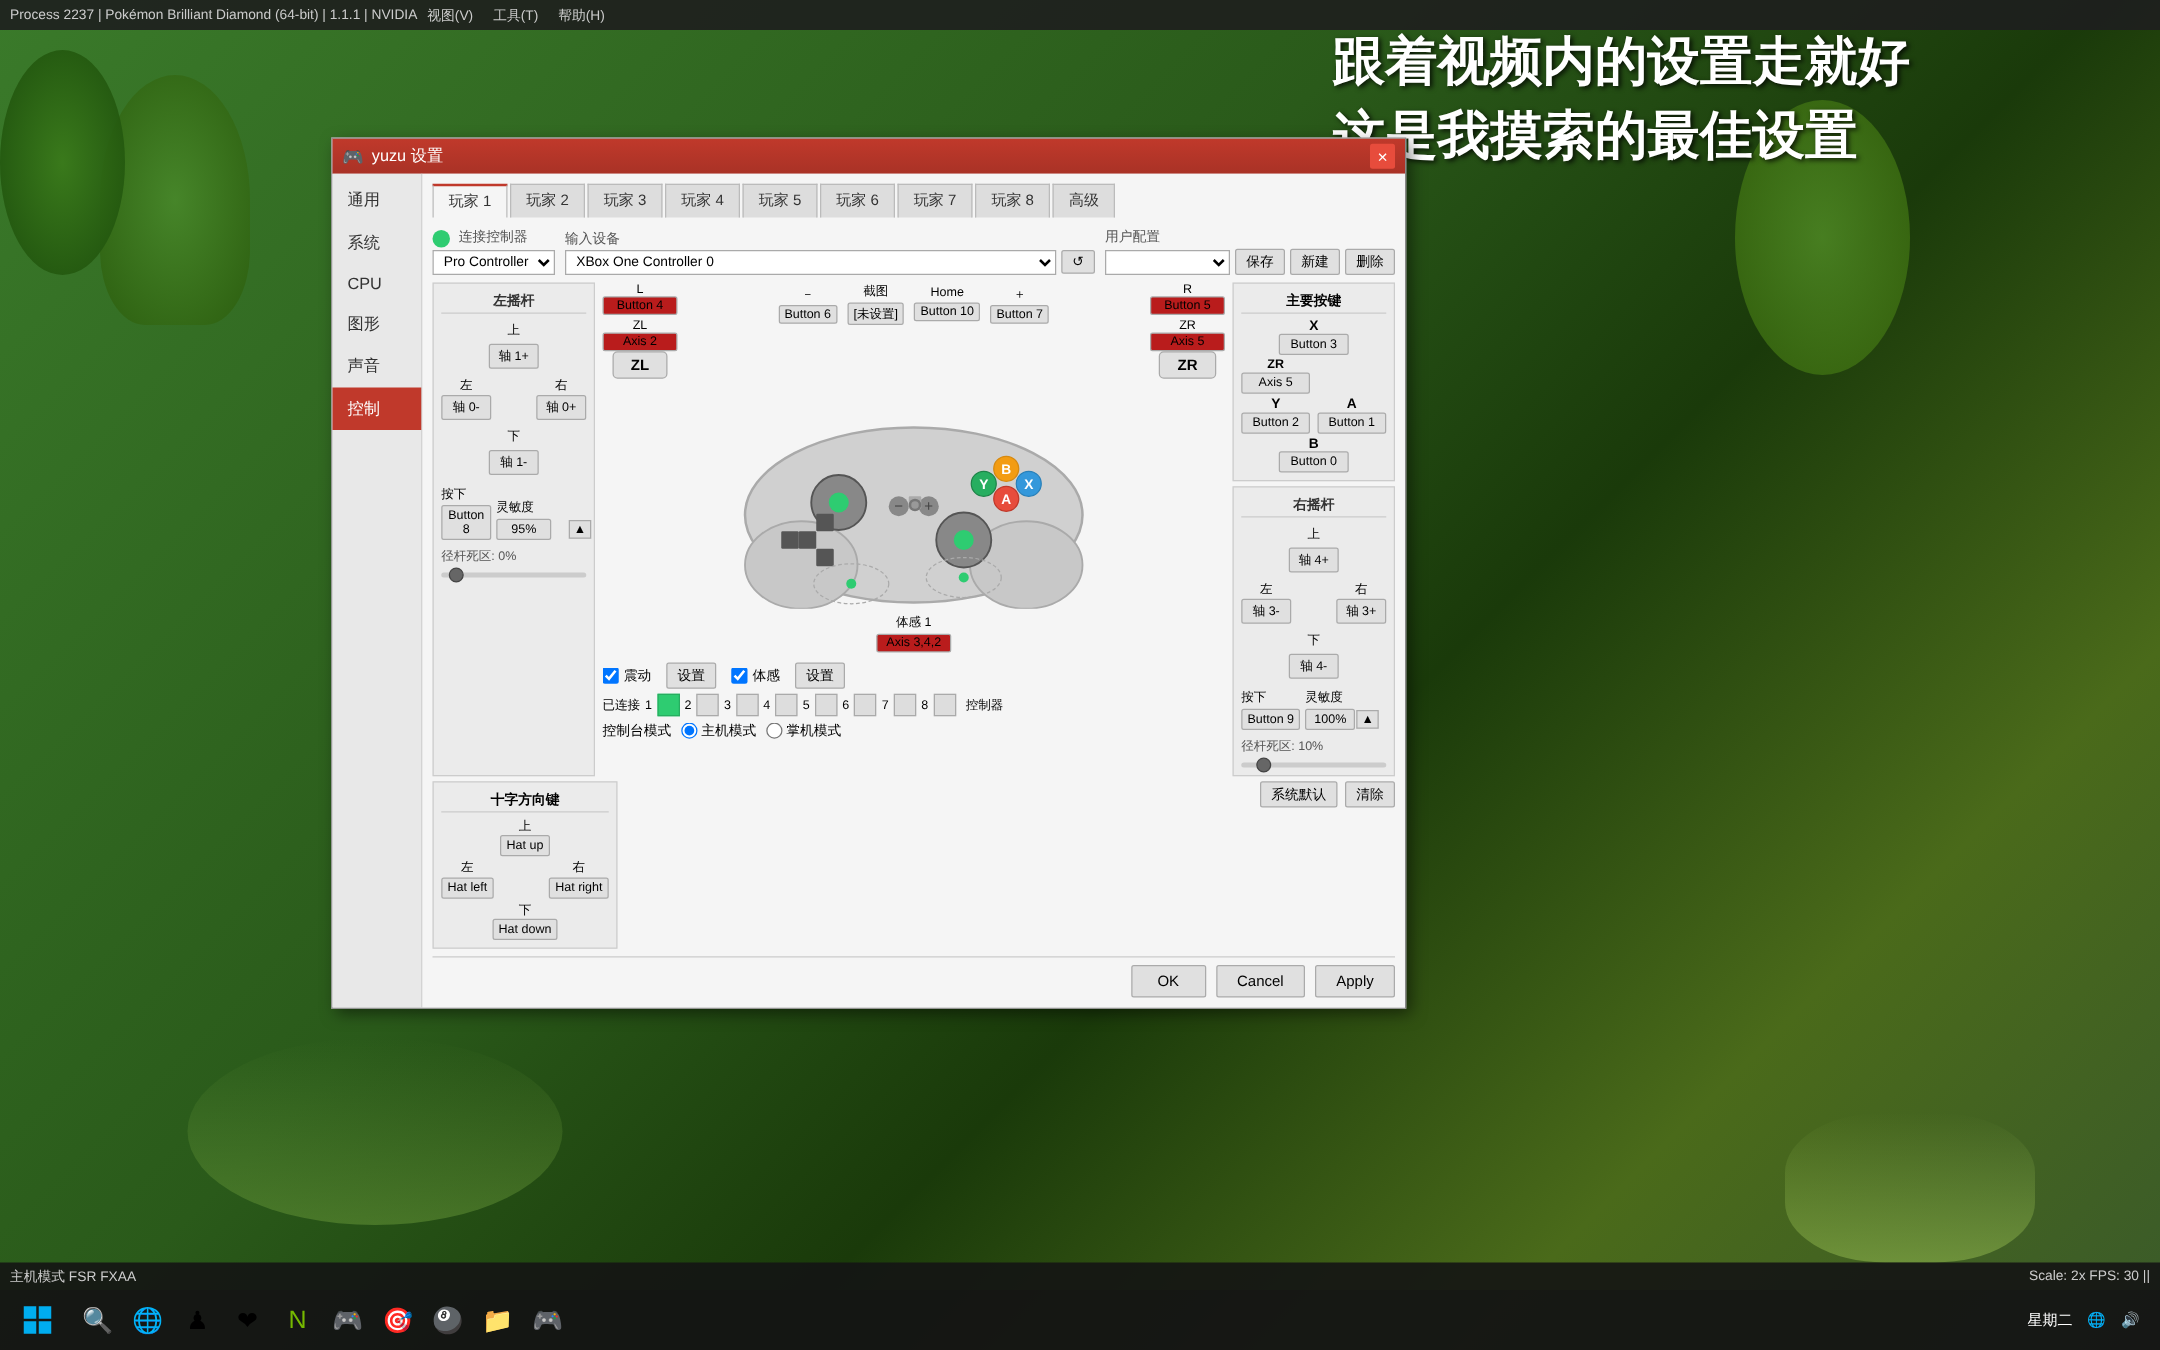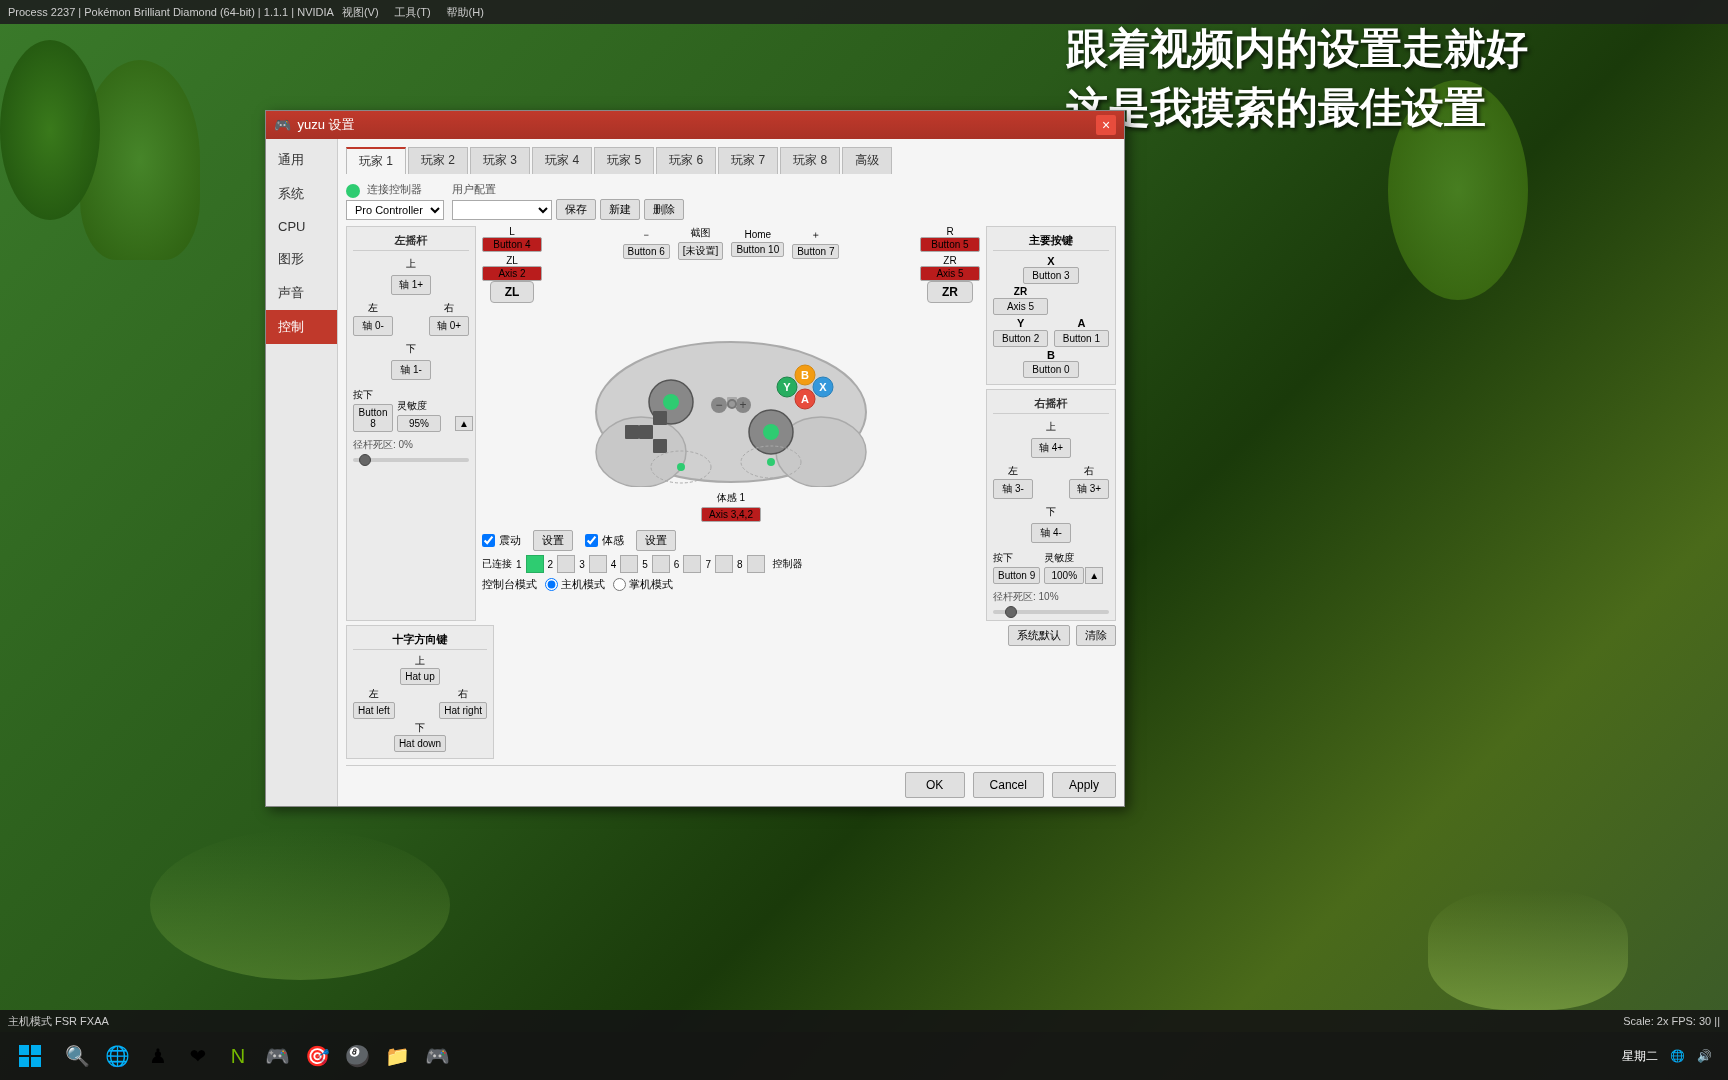--- a/index.html
+++ b/index.html
@@ -485,20 +485,29 @@
         <div style="display:flex;flex-direction:column;gap:2px;">
           <div style="font-size:11px;color:#555;">
             <span class="connect-indicator"></span>
             <span style="margin-left:4px;">连接控制器</span>
           </div>
           <select class="select-box">
             <option>Pro Controller</option>
           </select>
         </div>
 
+        <div style="display:flex;flex-direction:column;gap:2px;flex:1;">
+          <div style="font-size:11px;color:#555;">输入设备</div>
+          <div style="display:flex;gap:4px;align-items:center;">
+            <select class="select-box" style="flex:1;">
+              <option>XBox One Controller 0</option>
+            </select>
+            <button class="small-btn">↺</button>
+          </div>
+        </div>
 
         <div style="display:flex;flex-direction:column;gap:2px;">
           <div style="font-size:11px;color:#555;">用户配置</div>
           <div style="display:flex;gap:4px;align-items:center;">
             <select class="select-box" style="min-width:100px;">
               <option></option>
             </select>
             <button class="small-btn">保存</button>
             <button class="small-btn">新建</button>
             <button class="small-btn">删除</button>
@@ -757,21 +766,21 @@
             <div style="text-align:center;">
               <button class="dir-btn">轴 4-</button>
             </div>
             <div style="display:flex;gap:4px;margin-top:4px;align-items:flex-end;">
               <div style="display:flex;flex-direction:column;gap:2px;">
                 <span style="font-size:10px;">按下</span>
                 <button class="dir-btn">Button 9</button>
               </div>
               <div style="display:flex;flex-direction:column;gap:2px;">
                 <span style="font-size:10px;">灵敏度</span>
-                <div style="display:flex;gap:1px;">
+                <div style="display:flex;align-items:center;gap:1px;">
                   <button class="dir-btn" style="min-width:40px;">100%</button>
                   <button style="padding:1px 3px;font-size:10px;background:#e0e0e0;border:1px solid #aaa;cursor:pointer;">▲</button>
                 </div>
               </div>
             </div>
             <div style="font-size:10px;color:#555;margin-top:2px;">径杆死区: 10%</div>
             <div class="slider" style="position:relative;">
               <div class="slider-thumb" style="left:10%;"></div>
             </div>
           </div>

